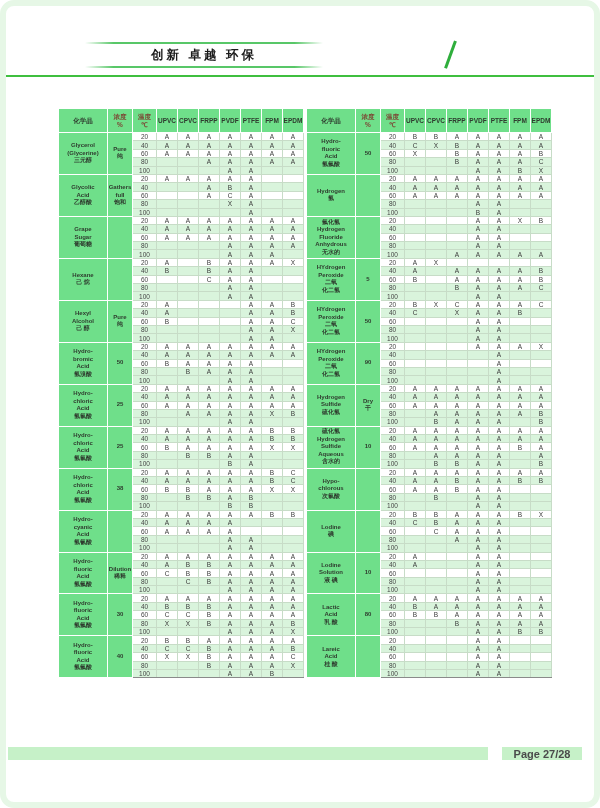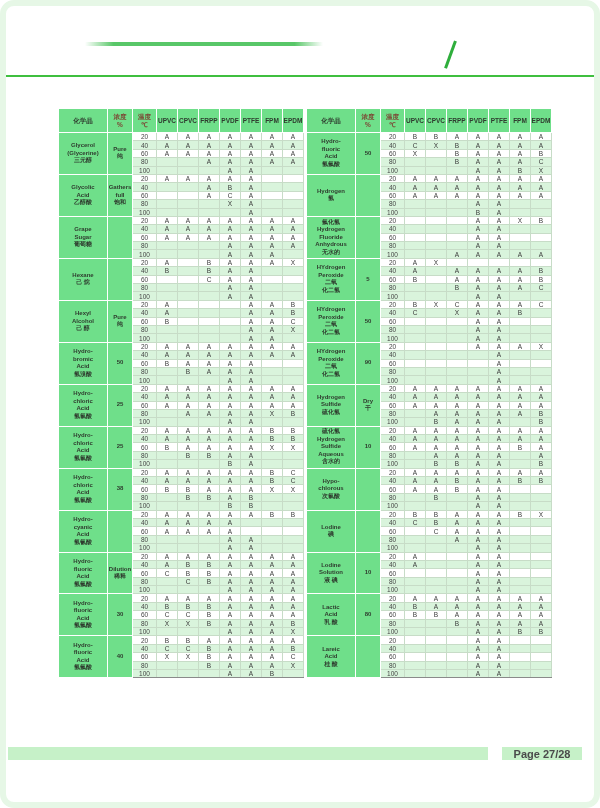--- a/index.html
+++ b/index.html
@@ -41,20 +41,21 @@
   .page-label{font-size:11px;font-weight:bold;color:#4a4a4a;border-radius:6px;}
 </style>
 </head>
 <body>
 
 <div class="canvas">
   <div class="frame"></div>
 
   <div class="slogan-block">
     <div class="slogan-line"></div>
+    <div class="slogan-text">创新  卓越  环保</div>
     <div class="slogan-line"></div>
   </div>
 
   <div class="tag-slash"></div>
 
   <div class="head-rule"></div>
 
   <div class="tbl-wrap tbl-left">
       <table class="chem">
         <colgroup>

